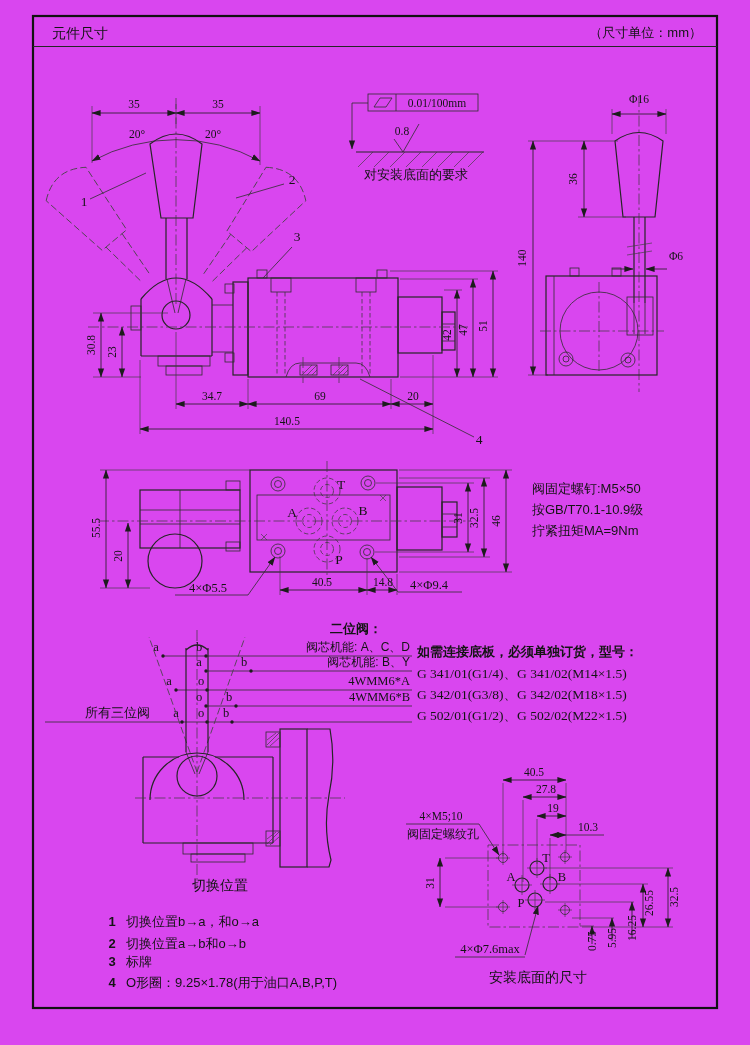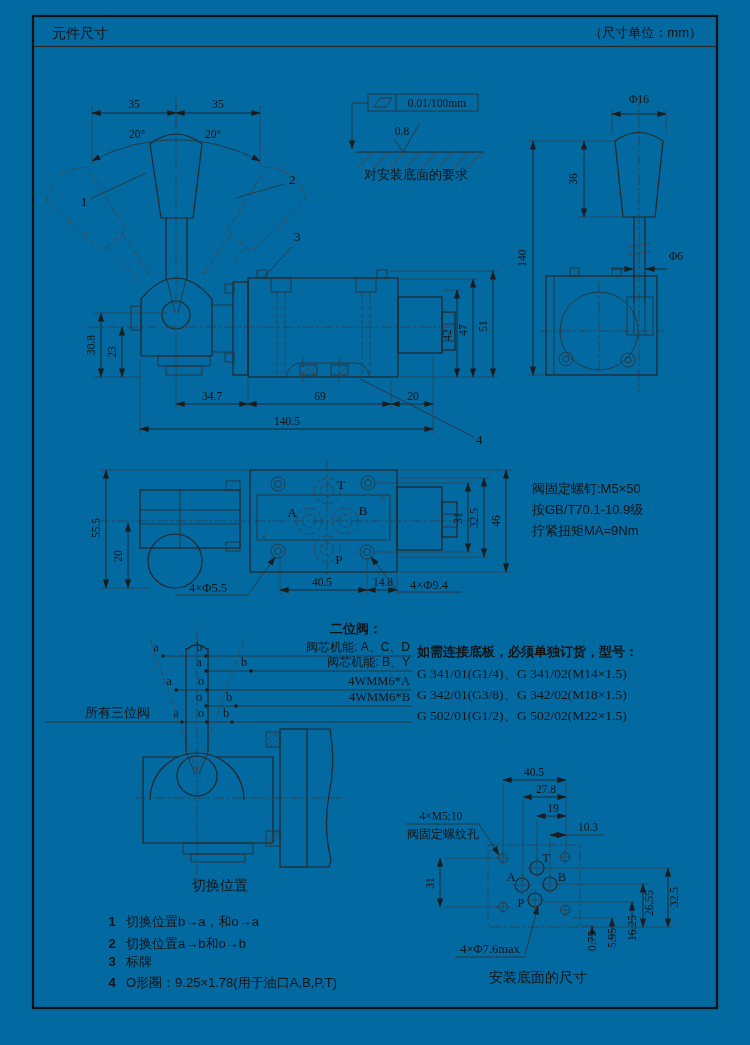--- a/index.html
+++ b/index.html
@@ -1,16 +1,16 @@
 <!DOCTYPE html>
 <html><head>
 <meta charset="utf-8">
 <style>
   html,body{margin:0;padding:0;background:#fff;}
-  .page{position:relative;width:750px;height:1045px;background:#0369a1;overflow:hidden;
+  .page{position:relative;width:750px;height:1045px;background:#d946ef;overflow:hidden;
         font-family:"Liberation Sans","DejaVu Sans",sans-serif;}
   svg{position:absolute;left:0;top:0;}
   .o1{fill:none;stroke:#262626;stroke-width:1.2}
   .o2{fill:none;stroke:#2e2e2e;stroke-width:0.8}
   .ext{fill:none;stroke:#3c3c3c;stroke-width:0.65}
   .dim{fill:none;stroke:#1c1c1c;stroke-width:0.8}
   .cl{fill:none;stroke:#3a3a3a;stroke-width:0.7;stroke-dasharray:11 3 2.5 3}
   .hid{fill:none;stroke:#3a3a3a;stroke-width:0.75;stroke-dasharray:4.5 2.5}
   .gh{fill:none;stroke:#454545;stroke-width:0.85;stroke-dasharray:7 3.2}
   .frame{fill:none;stroke:#111;stroke-width:2.2}

